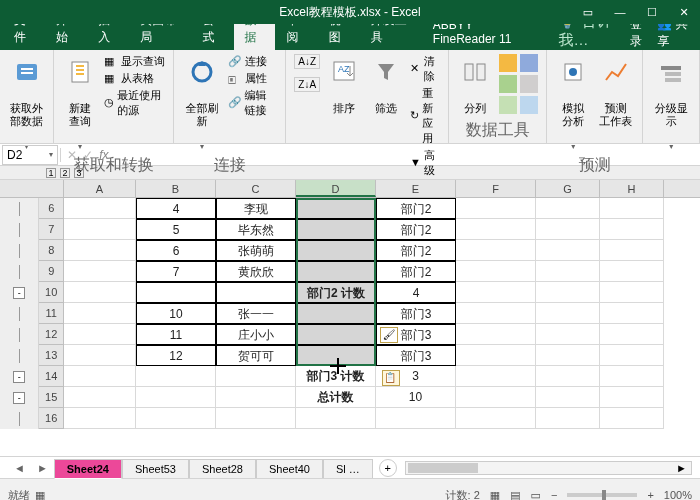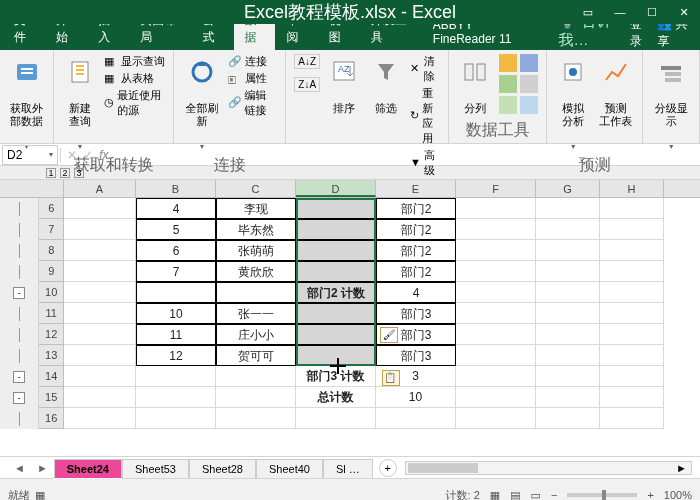--- a/index.html
+++ b/index.html
@@ -1,18 +1,18 @@
 <!DOCTYPE html>
 <html><head>
 <meta charset="utf-8">
 <style>
 *{box-sizing:border-box;margin:0;padding:0;font-family:"Microsoft YaHei",SimSun,sans-serif}
 body{width:700px;height:500px;background:#fff;overflow:hidden;font-size:12px;position:relative}
 .titlebar{height:24px;background:#0d5c34;color:#fff;display:flex;align-items:center;justify-content:center;position:relative}
-.titlebar .title{font-size:18px}
+.titlebar .title{font-size:12px}
 .winbtns{position:absolute;right:0;top:0;display:flex;height:24px}
 .winbtns div{width:32px;height:24px;display:flex;align-items:center;justify-content:center;color:#fff;font-size:11px}
 .winbtns .close{background:#0d5c34}
 .tabs{height:26px;background:#0d5c34;display:flex;align-items:flex-end;padding-left:4px;gap:2px;color:#fff}
 .tab{padding:4px 10px;font-size:12px;cursor:pointer}
 .tab.active{background:#f1f1f1;color:#217346}
 .tellme{margin-left:12px;color:#bde6cf;font-size:15px}
 .right-tabs{margin-left:auto;display:flex;align-items:center;gap:8px;padding-right:8px}
 .ribbon{height:94px;background:#f1f1f1;border-bottom:1px solid #d4d4d4;display:flex}
 .group{border-right:1px solid #d4d4d4;padding:4px 8px 2px 8px;display:flex;flex-direction:column;justify-content:space-between;align-items:center}

